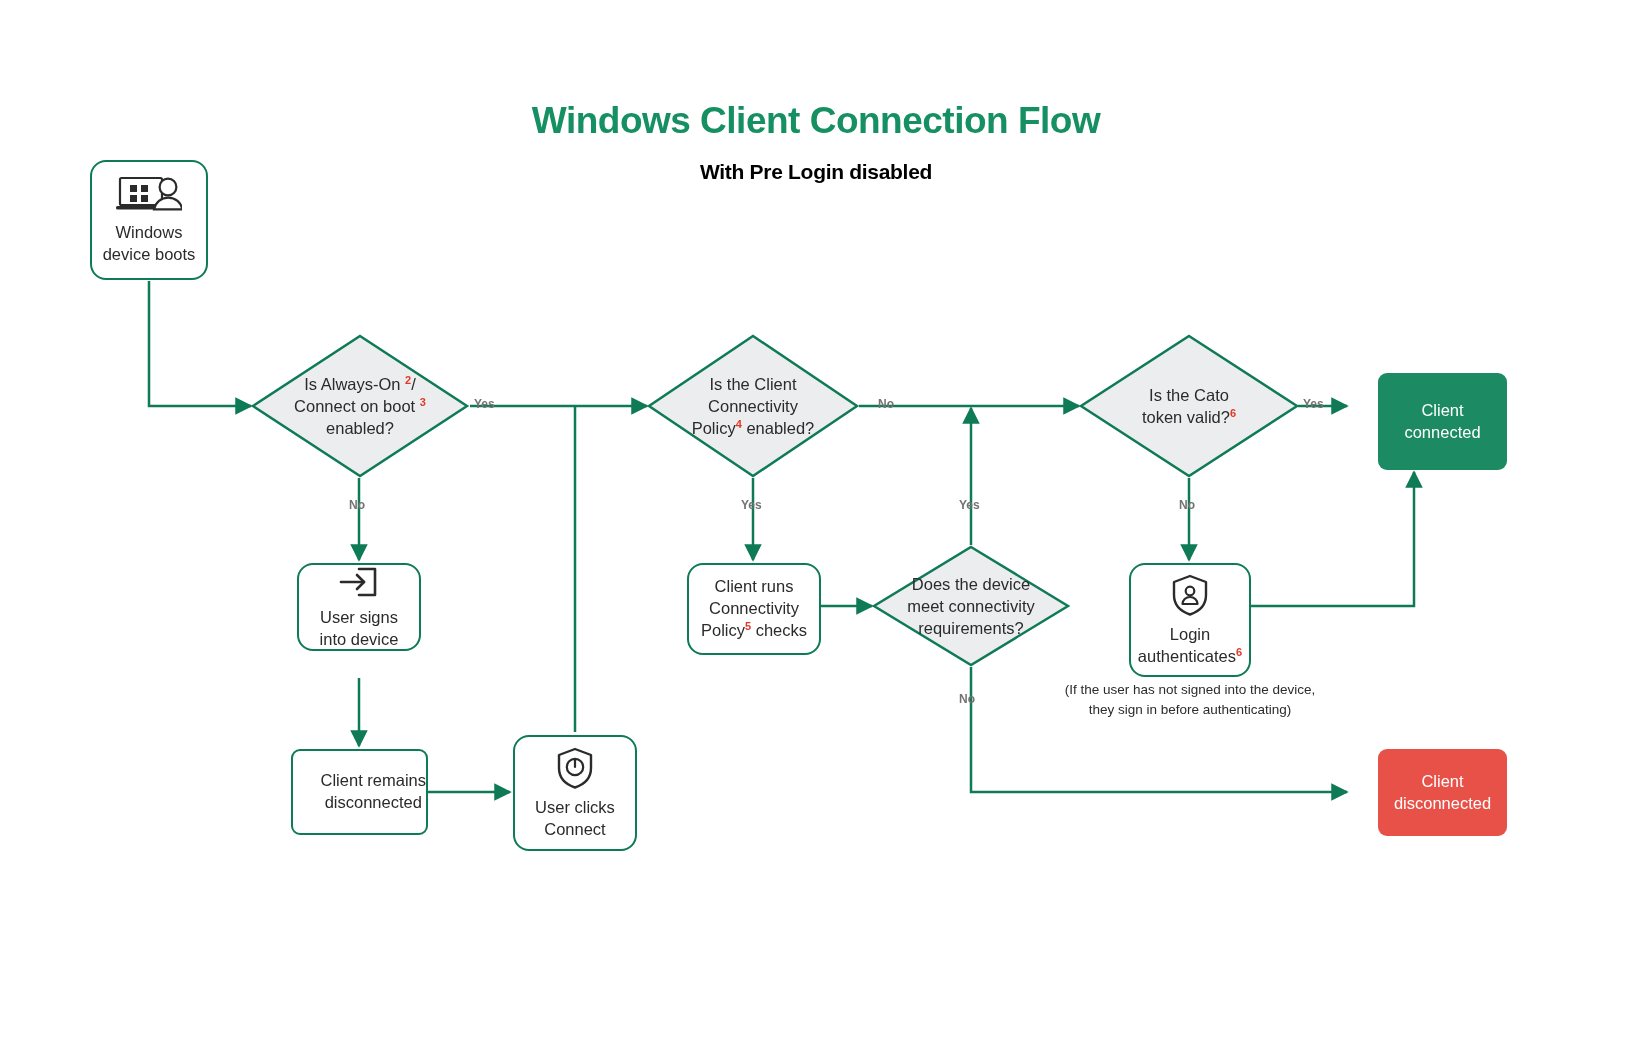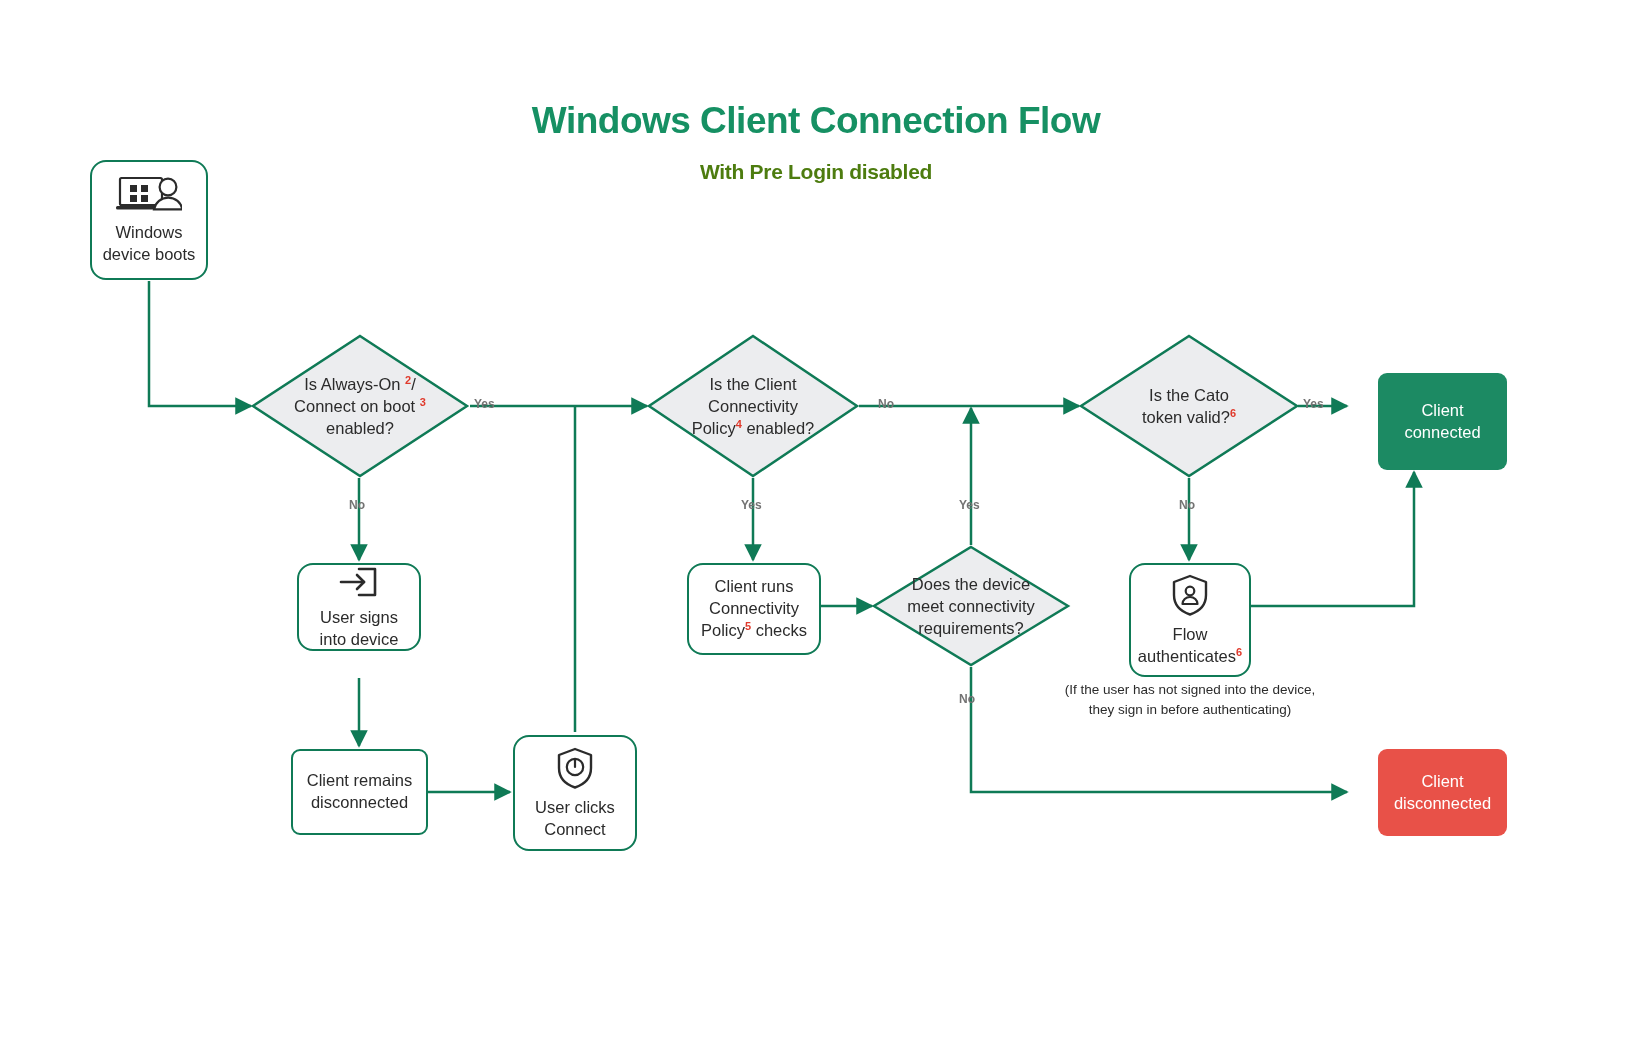--- a/index.html
+++ b/index.html
@@ -26,21 +26,21 @@
     font-weight: bold;
     color: #169063;
     letter-spacing: -0.5px;
   }
   #subtitle {
     position: absolute;
     left: 0; right: 0; top: 160px;
     text-align: center;
     font-size: 21px;
     font-weight: bold;
-    color: #4d7c0f;
+    color: #000000;
     letter-spacing: -0.3px;
   }
 
   
   #wires {
     position: absolute;
     left: 0; top: 0;
     width: 1632px; height: 1056px;
     pointer-events: none;
   }
@@ -226,21 +226,21 @@
         <line x1="4" y1="18" x2="27" y2="18" stroke="#2b2b2b" stroke-width="2.6" stroke-linecap="round"></line>
         <path d="M 20 11 L 27 18 L 20 25" fill="none" stroke="#2b2b2b" stroke-width="2.6" stroke-linecap="round" stroke-linejoin="round"></path>
       </svg>
     </span>
     <span class="label">
       <span>User signs</span><br>
       <span>into device</span>
     </span>
   </div>
 
-  <div class="node plainbox" style="left:291px; top:749px; width:137px; height:86px;">
+  <div class="node plainbox" style="left:291px; top:749px; width:137px; height:86px;align-items:flex-end;">
     <span class="label">
       <span>Client remains</span><br>
       <span>disconnected</span>
     </span>
   </div>
 
   <div class="node rnode" style="left:513px; top:735px; width:124px; height:116px;">
     <span class="icon-wrap">
       <svg width="42" height="44" viewBox="0 0 42 44">
         <path d="M 21 3 L 37 9 L 37 22 C 37 32 30 38.5 21 41.5 C 12 38.5 5 32 5 22 L 5 9 Z" fill="none" stroke="#2b2b2b" stroke-width="2.4" stroke-linejoin="round"></path>
@@ -311,21 +311,21 @@
 
   <div class="node rnode" style="left:1129px; top:563px; width:122px; height:114px;">
     <span class="icon-wrap">
       <svg width="42" height="44" viewBox="0 0 42 44">
         <path d="M 21 3 L 37 9 L 37 22 C 37 32 30 38.5 21 41.5 C 12 38.5 5 32 5 22 L 5 9 Z" fill="none" stroke="#2b2b2b" stroke-width="2.4" stroke-linejoin="round"></path>
         <circle cx="21" cy="18" r="4.3" fill="none" stroke="#2b2b2b" stroke-width="2.2"></circle>
         <path d="M 13.5 31 a 7.5 7 0 0 1 15 0 z" fill="none" stroke="#2b2b2b" stroke-width="2.2" stroke-linejoin="round"></path>
       </svg>
     </span>
     <span class="label">
-      <span>Flow</span><br>
+      <span>Login</span><br>
       <span>authenticates</span><sup class="fn">6</sup>
     </span>
   </div>
 
   <div id="auth-note" style="left:1010px; top:680px; width:360px;">
     <span>(If the user has not signed into the device,</span><br>
     <span>they sign in before authenticating)</span>
   </div>
 
   <div class="node terminal" id="connected-box" style="left:1350px; top:373px; width:129px; height:97px; background:#1c8a63;">

